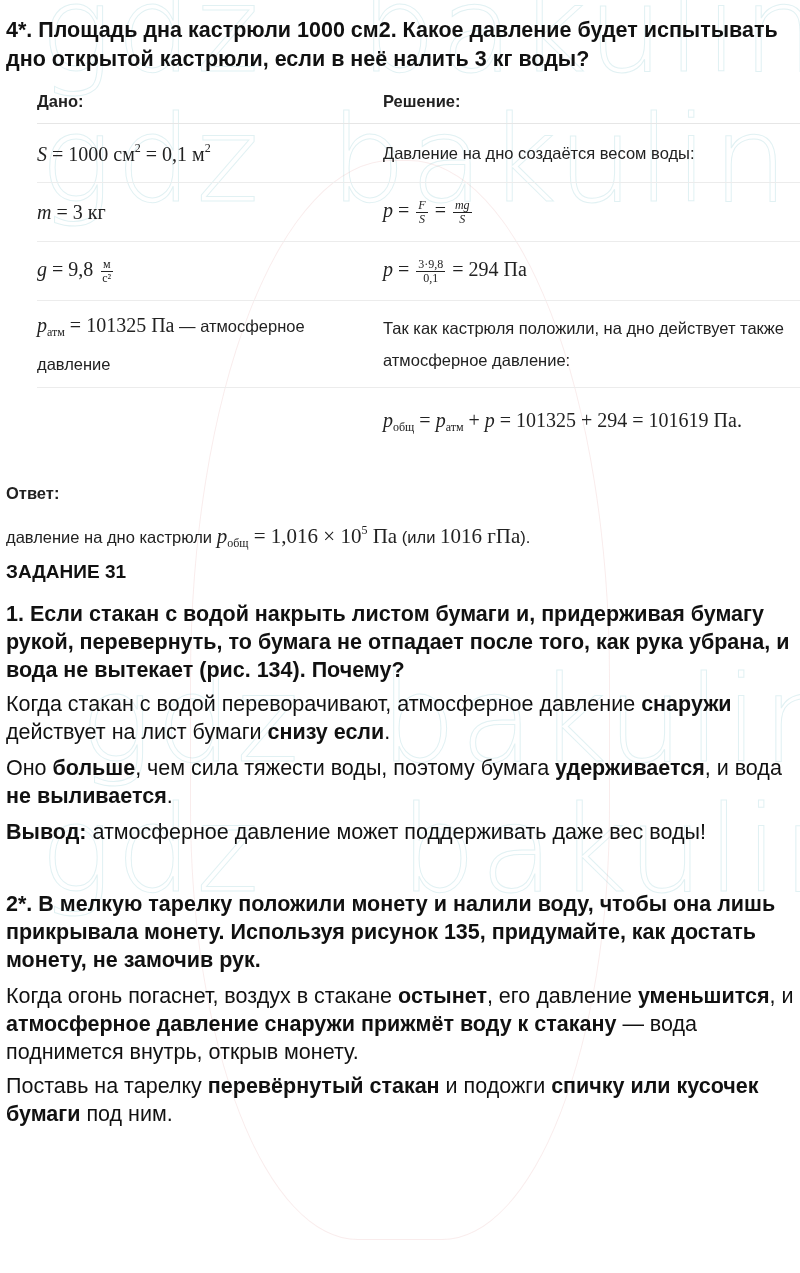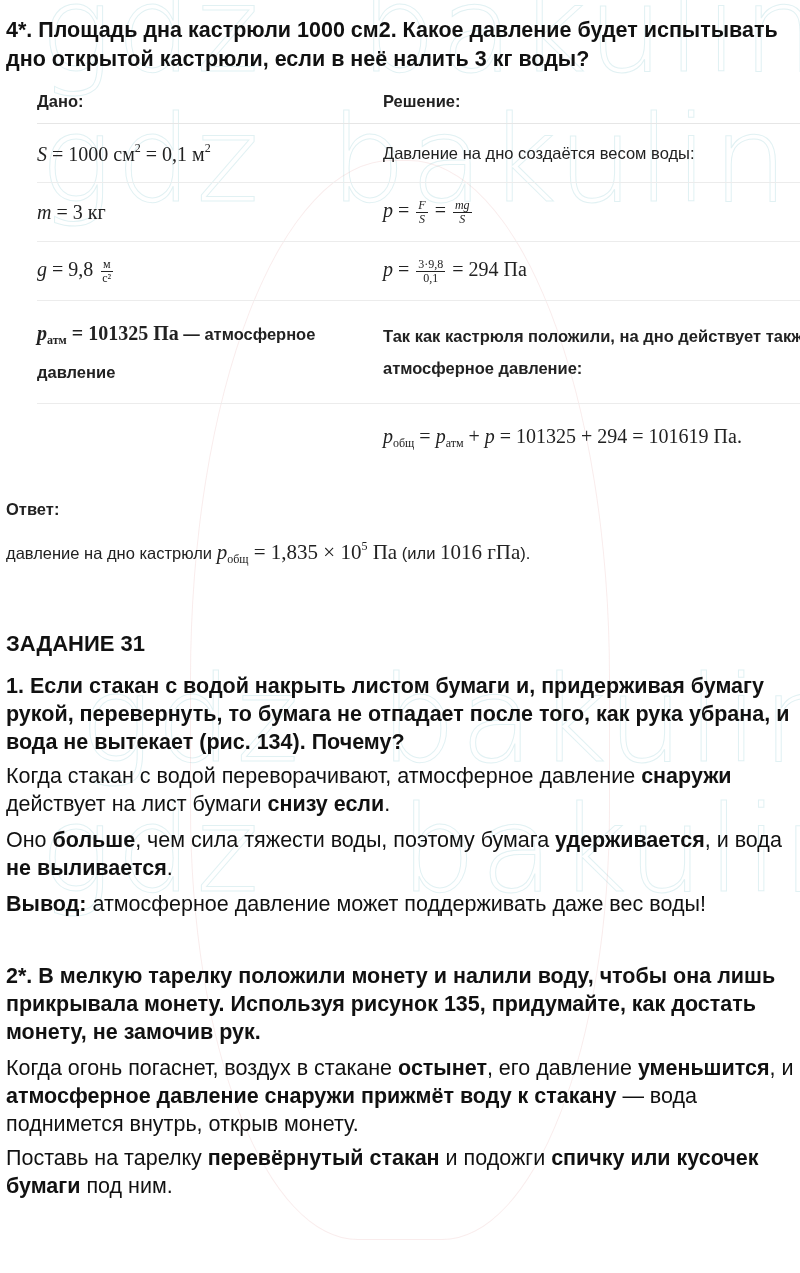--- a/index.html
+++ b/index.html
@@ -39,21 +39,21 @@
     }
 
     .solution-table { width: 100%; margin-top: 10px; border-collapse: collapse; margin-left: 31px; }
     .solution-table .hdr td {
       font-weight: bold; font-size: 16.5px; color: #222; padding: 8px 0 12px 0;
       border-bottom: 1px solid #e6e6e6;
     }
     .solution-table td { vertical-align: middle; font-size: 16.5px; color: #222; }
     .solution-table tr.row td { border-bottom: 1px solid #ececec; height: 59px; }
     .solution-table tr.row.last td { border-bottom: none; height: 68px; }
-    .solution-table tr.row.tall td { height: 103px; line-height: 32px; font-weight: bold; }
+    .solution-table tr.row.tall td { height: 87px; line-height: 32px; }
     .col-given { width: 346px; padding-right: 10px; }
     .math {
       font-family: "Liberation Serif", "DejaVu Serif", serif;
       font-size: 20px;
       white-space: nowrap;
     }
     .math i { font-style: italic; }
     .math sub { font-size: 12px; vertical-align: -4px; font-style: normal; }
     .math sup { font-size: 12px; vertical-align: 9px; }
     .frac {
@@ -62,21 +62,21 @@
     }
     .frac .num { border-bottom: 1px solid #222; padding: 0 2px; }
     .frac .den { padding: 0 2px; }
 
     .answer-block { margin-top: 28px; }
     .answer-label { font-weight: bold; font-size: 16.5px; color: #222; }
     .answer-text { font-size: 16.5px; color: #222; margin-top: 12px; line-height: 30px; }
     .answer-text .math { font-size: 21px; }
 
     .section-title {
-      font-weight: bold; font-size: 22px; margin-top: 56px; line-height: 28px;
+      font-weight: bold; font-size: 19px; line-height: 28px;
     }
     .question {
       font-weight: bold; font-size: 21.5px; line-height: 28px; margin-top: 14px;
     }
     .para {
       font-size: 21.5px; line-height: 28px; margin-top: 8px; color: #111;
     }
     .para b { font-weight: bold; text-align: center; }
     .para.first { margin-top: 6px; }
     .q2 { margin-top: 44px; }
@@ -156,21 +156,21 @@
       <td>
         <span class="math"><i>p</i><sub>общ</sub><span> = </span><i>p</i><sub>атм</sub><span> + </span><i>p</i><span> = 101325 + 294 = 101619 Па.</span></span>
       </td>
     </tr>
   </tbody>
     </table>
 
   <div class="answer-block">
     <div class="answer-label">Ответ:</div>
     <div class="answer-text">
-      <span>давление на дно кастрюли </span><span class="math"><i>p</i><sub>общ</sub><span> = 1,835 × 10</span><sup>5</sup><span> Па</span></span><span> (или </span><span class="math">1016 гПа</span><span>).</span>
+      <span>давление на дно кастрюли </span><span class="math"><i>p</i><sub>общ</sub><span> = 1,016 × 10</span><sup>5</sup><span> Па</span></span><span> (или </span><span class="math">1016 гПа</span><span>).</span>
     </div>
   </div>
 
   <div class="section-title">ЗАДАНИЕ 31</div>
 
   <div class="question">1. Если стакан с водой накрыть листом бумаги и, придерживая бумагу рукой, перевернуть, то бумага не отпадает после того, как рука убрана, и вода не вытекает (рис. 134). Почему?</div>
   <div class="para first"><span>Когда стакан с водой переворачивают, атмосферное давление </span><b>снаружи</b><span> действует на лист бумаги </span><b>снизу если</b><span>.</span></div>
   <div class="para"><span>Оно </span><b>больше</b><span>, чем сила тяжести воды, поэтому бумага </span><b>удерживается</b><span>, и вода </span><b>не выливается</b><span>.</span></div>
   <div class="para"><b>Вывод:</b><span> атмосферное давление может поддерживать даже вес воды!</span></div>
 

